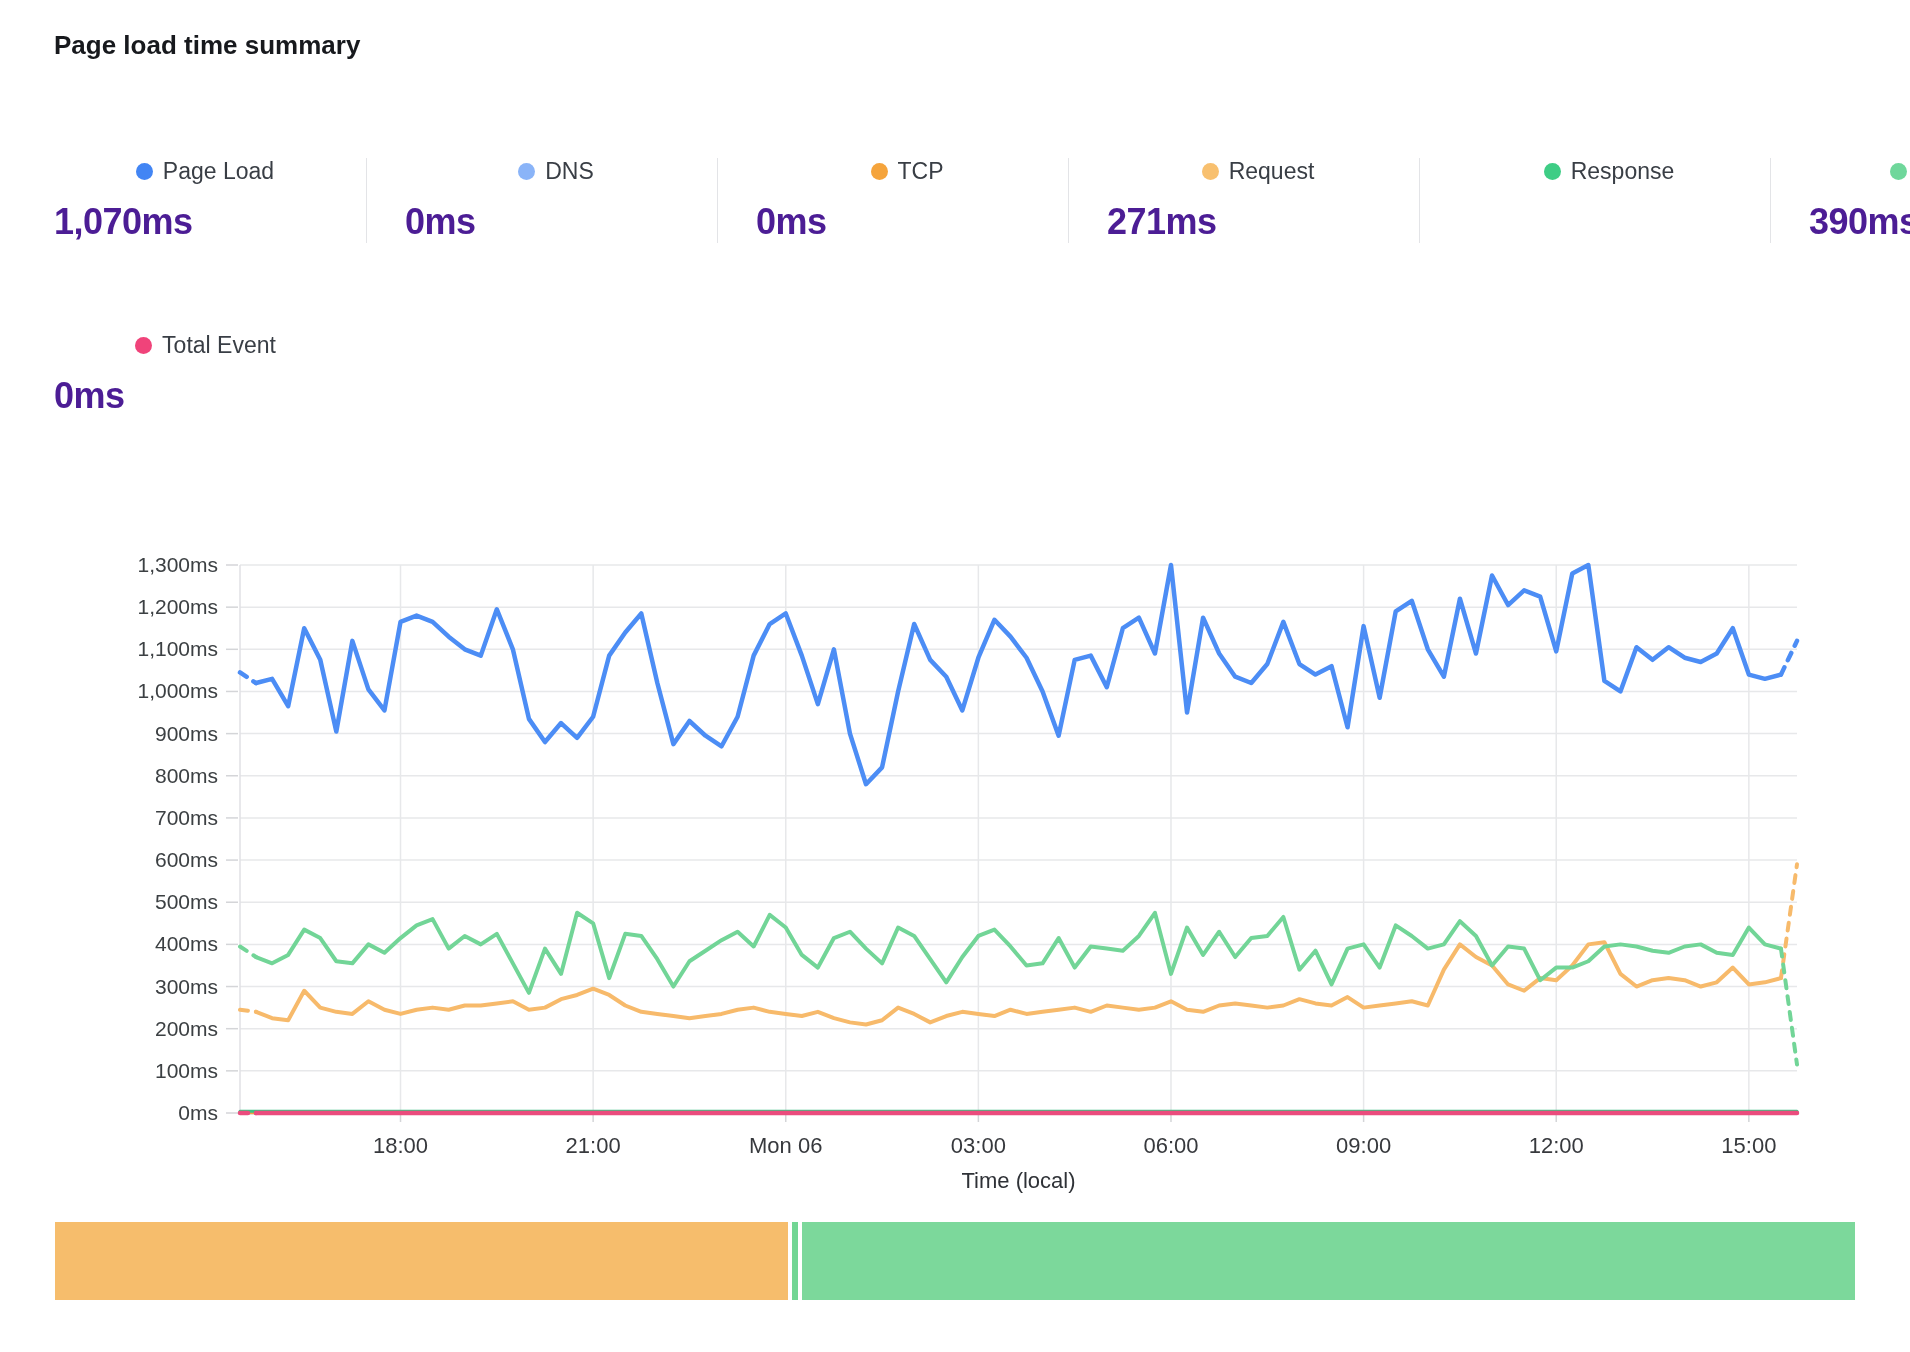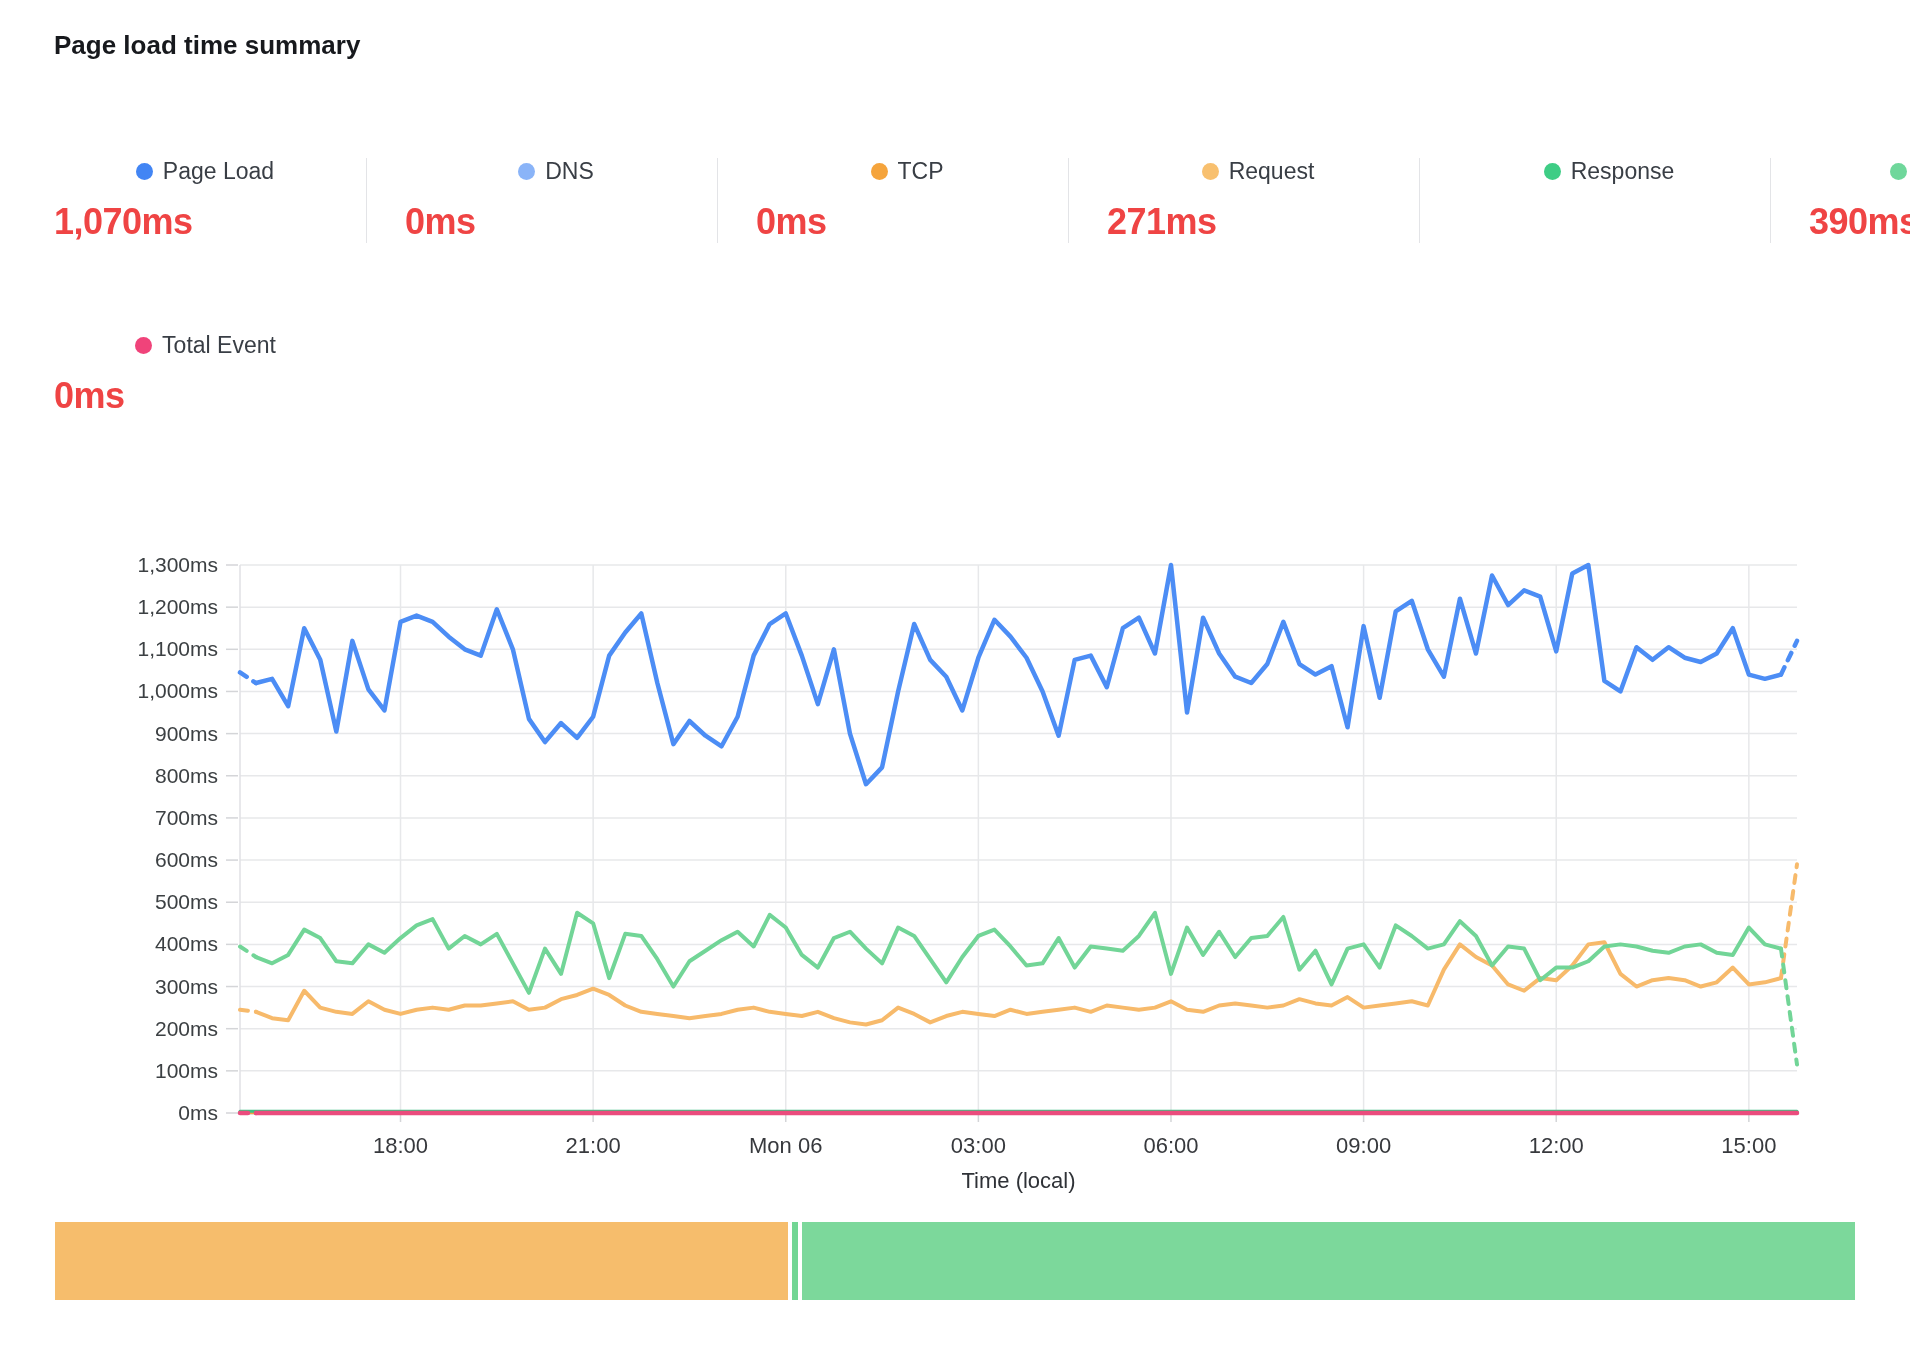--- a/index.html
+++ b/index.html
@@ -6,21 +6,21 @@
   .page{position:relative;width:1910px;height:1352px;background:#fff;
         font-family:"Liberation Sans",sans-serif;color:#1d2025;overflow:hidden;}
   .title{position:absolute;left:54px;top:30px;font-size:26px;font-weight:700;color:#17191d;}
   .subtitle{position:absolute;left:54px;top:88px;font-size:23px;font-weight:400;color:#43484f;}
   .legend-row{position:absolute;left:54px;top:158px;display:flex;}
   .legend-cell{width:313px;box-sizing:border-box;padding-right:10px;}
   .legend-cell.bordered{border-right:1px solid #e3e4e7;margin-right:38px;}
   .legend-head{display:flex;align-items:center;gap:10px;justify-content:center;}
   .dot{width:17px;height:17px;border-radius:50%;flex:0 0 auto;}
   .legend-label{font-size:23px;color:#393e45;}
-  .legend-value{font-size:36px;font-weight:700;color:#ef4444;margin-top:16px;letter-spacing:-0.5px;}
+  .legend-value{font-size:36px;font-weight:700;color:#4c1d95;margin-top:16px;letter-spacing:-0.5px;}
   .legend-row2{position:absolute;left:54px;top:332px;}
   svg text{font-family:"Liberation Sans",sans-serif;}
   .minimap{position:absolute;left:55px;top:1222px;width:1800px;height:78px;display:flex;}
   .minimap .seg{height:78px;}
   .minimap .gap{width:4px;height:78px;background:#ffffff;}
 </style>
 </head>
 <body>
 
 <div class="page">

